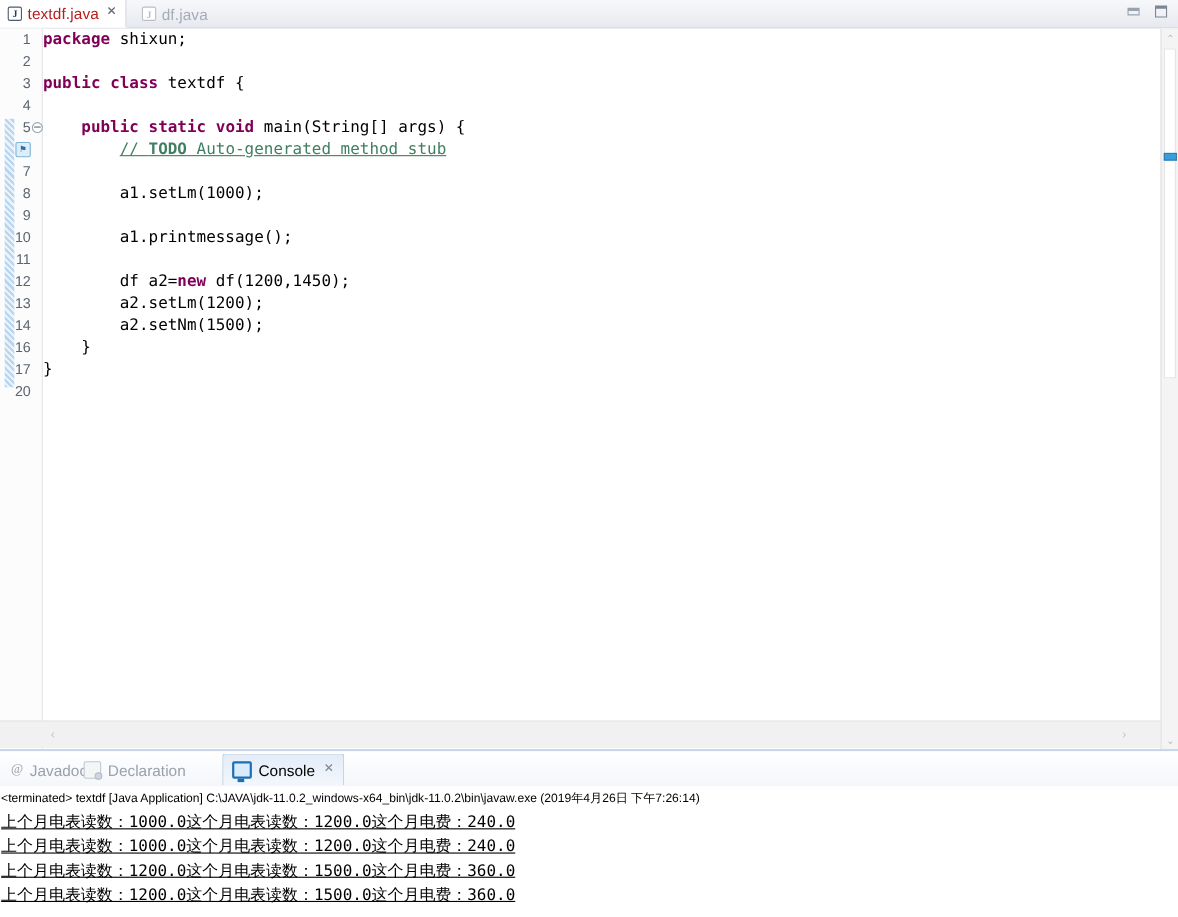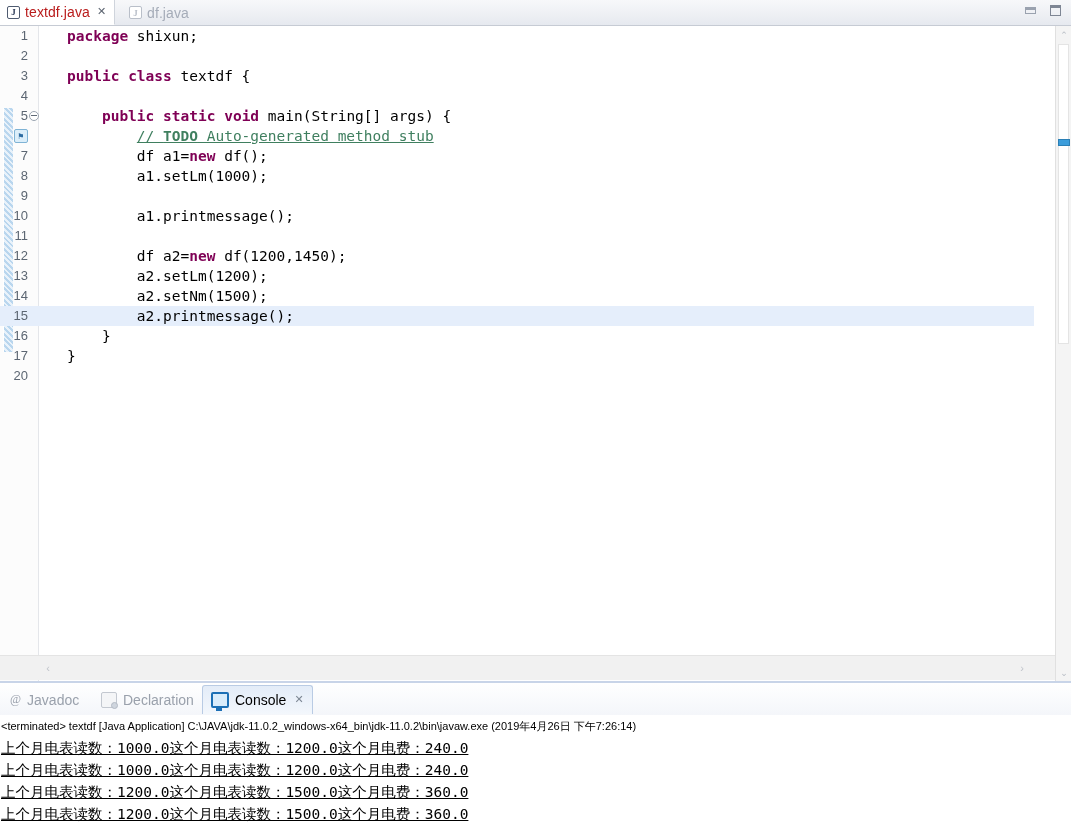--- a/index.html
+++ b/index.html
@@ -154,21 +154,20 @@
     text-align: right;
     font-family: "Liberation Sans", sans-serif;
     font-size: 13px;
     color: #5c6672;
     line-height: 20px;
   }
   .ln .txt {
     position: absolute;
     left: 39px; top: 0;
     line-height: 20px;
-    margin-left: 28px;
   }
   .fold {
     position: absolute;
     left: 29px; top: 5px;
     width: 10px; height: 10px;
     border: 1px solid #9aa4b0;
     border-radius: 50%;
     box-sizing: border-box;
     background: #fff;
   }
@@ -380,29 +379,28 @@
   <div class="gutter"></div>
   <div class="changebar" style="top:82px;height:244px;"></div>
 
   <div class="code-area" id="code-area">
       <div class="ln"><span class="num">1</span><span class="txt"><span class="kw">package</span> shixun;</span></div>
       <div class="ln"><span class="num">2</span><span class="txt"></span></div>
       <div class="ln"><span class="num">3</span><span class="txt"><span class="kw">public</span> <span class="kw">class</span> textdf {</span></div>
       <div class="ln"><span class="num">4</span><span class="txt"></span></div>
       <div class="ln"><span class="num">5</span><span class="fold"></span><span class="txt">    <span class="kw">public</span> <span class="kw">static</span> <span class="kw">void</span> main(String[] args) {</span></div>
       <div class="ln"><span class="num">6</span><span class="bulb">⚑</span><span class="txt">        <span class="cmt">// <b>TODO</b> Auto-generated method stub</span></span></div>
-      <div class="ln"><span class="num">7</span><span class="txt">        df a1=<span class="kw">new</span> df();</span></div>
+      <div class="ln"><span class="num">7</span></div>
       <div class="ln"><span class="num">8</span><span class="txt">        a1.setLm(1000);</span></div>
       <div class="ln"><span class="num">9</span></div>
       <div class="ln"><span class="num">10</span><span class="txt">        a1.printmessage();</span></div>
       <div class="ln"><span class="num">11</span><span class="txt"></span></div>
       <div class="ln"><span class="num">12</span><span class="txt">        df a2=<span class="kw">new</span> df(1200,1450);</span></div>
       <div class="ln"><span class="num">13</span><span class="txt">        a2.setLm(1200);</span></div>
       <div class="ln"><span class="num">14</span><span class="txt">        a2.setNm(1500);</span></div>
-      <div class="ln cur"><span class="num">15</span><span class="txt">        a2.printmessage();</span></div>
       <div class="ln"><span class="num">16</span><span class="txt">    }</span></div>
       <div class="ln"><span class="num">17</span><span class="txt">}</span></div>
       <div class="ln"><span class="num">20</span><span class="txt"></span></div>
     </div>
 
   <div class="hscroll">
     <span class="hs-arrow hs-left">‹</span>
     <span class="hs-arrow hs-right">›</span>
   </div>
 
@@ -414,21 +412,21 @@
   </div>
 </div>
 
 <div class="bottom">
 
   <div class="view-tabbar">
     <div class="vtab inactive" style="left:2px;">
       <span class="at-icon">@</span>
       <span class="vtab-label">Javadoc</span>
     </div>
-    <div class="vtab inactive" style="left:93px;">
+    <div class="vtab inactive" style="left:68px;">
       <span class="decl-icon"></span>
       <span class="vtab-label">Declaration</span>
     </div>
     <div class="vtab active" style="left:202px;">
       <span class="console-icon"></span>
       <span class="vtab-label">Console</span>
       <span class="tab-close">✕</span>
     </div>
   </div>
 

